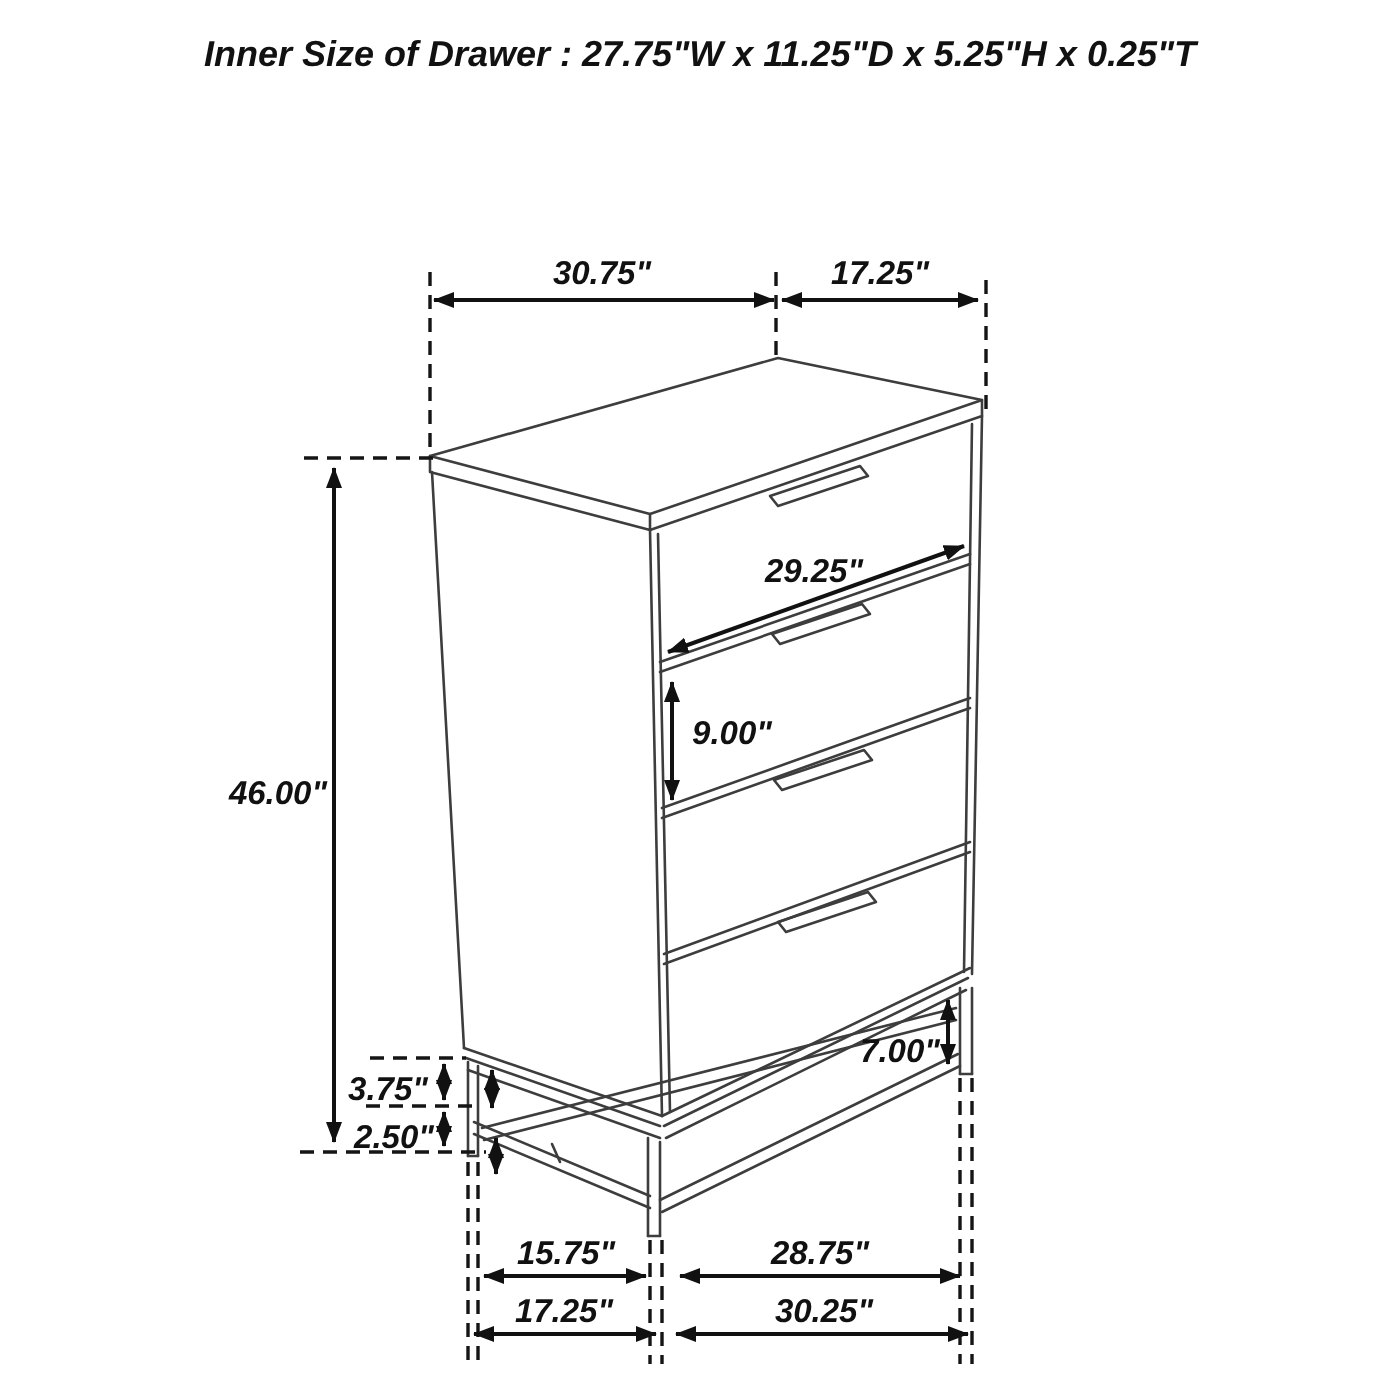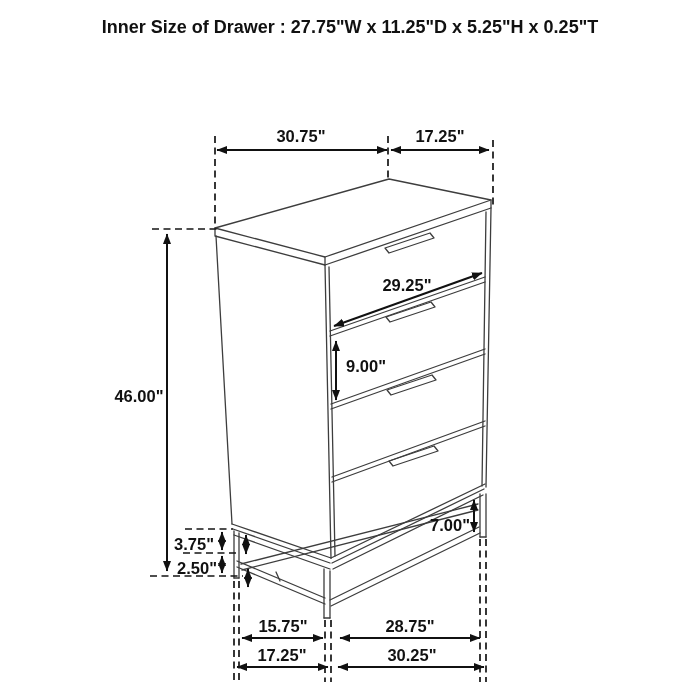--- a/index.html
+++ b/index.html
@@ -9,20 +9,21 @@
     width: 700px;
     height: 700px;
     overflow: hidden;
     font-family: "Liberation Sans", sans-serif;
   }
   .stage {
     position: relative;
     width: 700px;
     height: 658px;
     background: #ffffff;
+    font-style: italic;
   }
   svg { display: block; }
   .furn {
     stroke: #3d3d3d;
     stroke-width: 1.3;
     fill: none;
     stroke-linejoin: round;
     stroke-linecap: round;
   }
   .dash {

